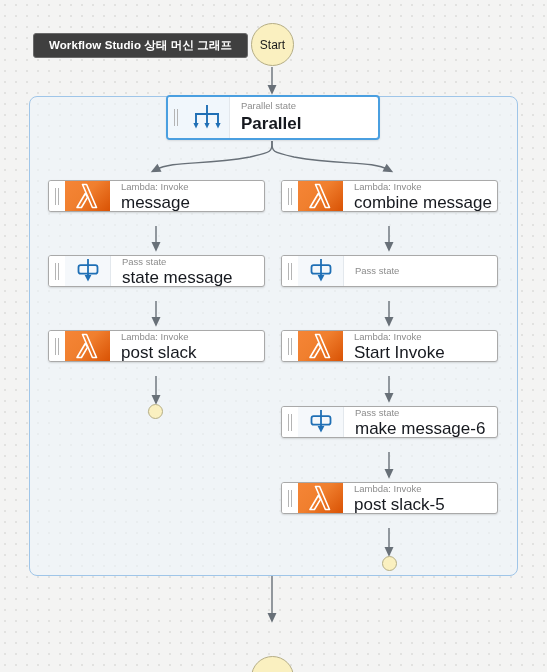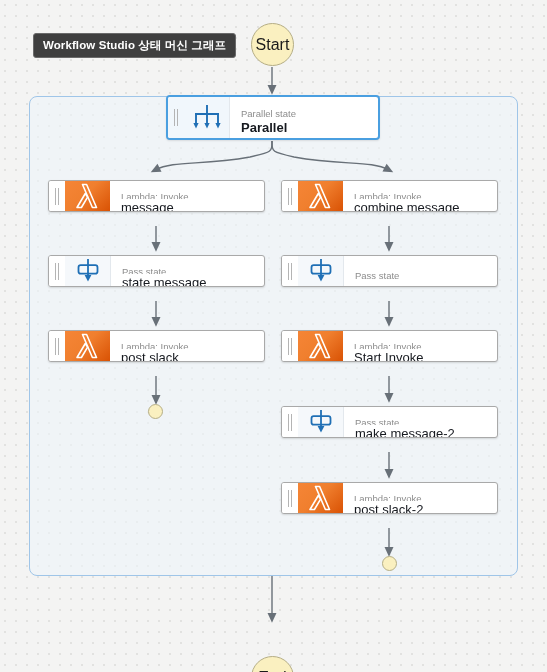--- a/index.html
+++ b/index.html
@@ -47,21 +47,21 @@
   }
 
   
   .title-chip {
     position: absolute;
     left: 33px;
     top: 33px;
     height: 23px;
     display: flex;
     align-items: center;
-    padding: 0 9px;
+    padding: 0 15px;
     background: #3f3f3f;
     border: 1px solid #6a6a6a;
     border-radius: 3px;
     color: #ffffff;
     font-size: 11.5px;
     font-weight: bold;
     letter-spacing: 0.1px;
     white-space: nowrap;
     z-index: 8;
   }
@@ -69,21 +69,21 @@
   
   .terminal {
     position: absolute;
     box-sizing: border-box;
     border-radius: 50%;
     background: #faf0c0;
     border: 1px solid #b5ae86;
     display: flex;
     align-items: center;
     justify-content: center;
-    font-size: 16px;
+    font-size: 12px;
     color: #1a1a1a;
     z-index: 6;
   }
   .terminal.big {
     width: 43px;
     height: 43px;
   }
   .terminal.dot {
     width: 15px;
     height: 15px;
@@ -143,33 +143,33 @@
   }
   .node.parallel .node-icon.parallel {
     background: #f1f7fc;
   }
 
   .node-text {
     flex: 1 1 auto;
     display: flex;
     flex-direction: column;
     justify-content: center;
-    padding: 10px 0 0 11px;
+    padding: 0 0 0 11px;
     min-width: 0;
   }
   .node-type {
     font-size: 9.5px;
     color: #8c8c8c;
     line-height: 1.25;
     white-space: nowrap;
     overflow: hidden;
     text-overflow: ellipsis;
   }
   .node-title {
-    font-size: 13px;
+    font-size: 17px;
     color: #16191f;
     line-height: 1.3;
     margin-top: 1px;
     white-space: nowrap;
     overflow: hidden;
     text-overflow: ellipsis;
   }
   .node.parallel .node-title { font-weight: bold; }
 </style>
 </head>
@@ -368,40 +368,40 @@
       <svg width="28" height="28" viewBox="0 0 28 28">
         <g stroke="#1f6fb5" stroke-width="1.8" fill="none">
           <path d="M14,2 L14,18"></path>
           <rect x="4.5" y="8.2" width="19" height="8.4" rx="2.2"></rect>
         </g>
         <path d="M10.6,18 L17.4,18 L14,24.6 Z" fill="#1f6fb5"></path>
       </svg>
     </div>
     <div class="node-text">
       <div class="node-type">Pass state</div>
-      <div class="node-title">make message-2</div>
+      <div class="node-title">make message-6</div>
     </div>
   </div>
 
   <div class="node" style="left:281px; top:482px; width:217px;">
     <div class="node-grip">
       <span class="grip-line"></span>
       <span class="grip-line"></span>
     </div>
     <div class="node-icon lambda">
       <svg width="27" height="28" viewBox="0 0 27 28">
         <g fill="none" stroke="#ffffff" stroke-width="1.6" stroke-linejoin="round">
           <path d="M8.5,2.5 L12.6,2.5 L22.5,25.5 L18.4,25.5 Z"></path>
           <path d="M11.3,11.5 L3.0,25.5 L7.4,25.5 L13.6,15.2 Z"></path>
         </g>
       </svg>
     </div>
     <div class="node-text">
       <div class="node-type">Lambda: Invoke</div>
-      <div class="node-title">post slack-2</div>
+      <div class="node-title">post slack-5</div>
     </div>
   </div>
 
   <div class="terminal dot" style="left:382px; top:556px;"></div>
 
   <div class="terminal big" style="left:251px; top:656px;">
     <span>End</span>
   </div>
 
 </div>

